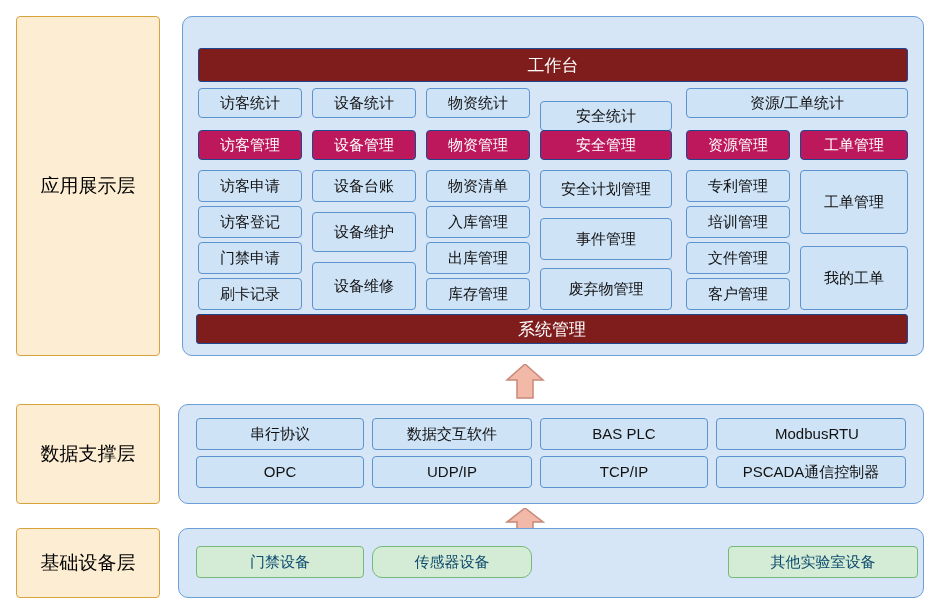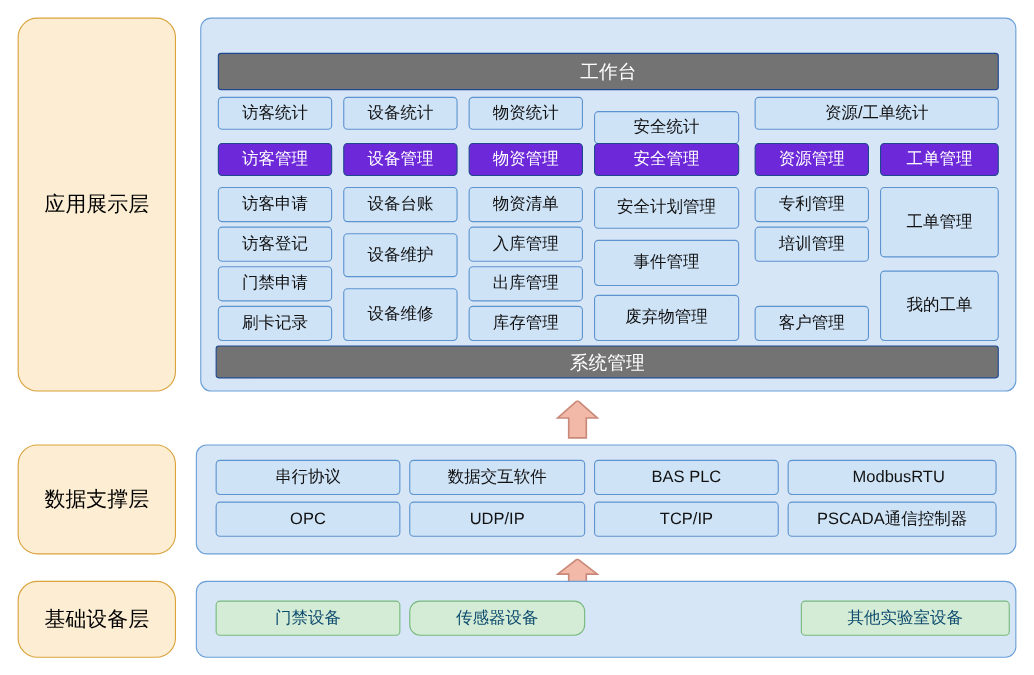--- a/index.html
+++ b/index.html
@@ -17,21 +17,21 @@
     position: relative;
     width: 940px;
     height: 614px;
   }
 
   
   .layer-label {
     position: absolute;
     border: 1.5px solid #d9a23b;
     background: #fdeed3;
-    border-radius: 18px;
+    border-radius: 4px;
     display: flex;
     align-items: center;
     justify-content: center;
     font-size: 19px;
     color: #000;
     box-sizing: border-box;
   }
   #label-app    { left: 16px;  top: 16px;  width: 144px; height: 340px; }
   #label-data   { left: 16px;  top: 404px; width: 144px; height: 100px; }
   #label-device { left: 16px;  top: 528px; width: 144px; height: 70px;  }
@@ -44,21 +44,21 @@
     border-radius: 10px;
     box-sizing: border-box;
   }
   #panel-app    { left: 182px; top: 16px;  width: 742px; height: 340px; }
   #panel-data   { left: 178px; top: 404px; width: 746px; height: 100px; }
   #panel-device { left: 178px; top: 528px; width: 746px; height: 70px;  }
 
   
   .bar {
     position: absolute;
-    background: #737373;
+    background: #7f1d1d;
     border: 1px solid #1e478f;
     color: #ffffff;
     font-size: 17px;
     display: flex;
     align-items: center;
     justify-content: center;
     border-radius: 3px;
     box-sizing: border-box;
   }
   #bar-workbench { left: 198px; top: 48px;  width: 710px; height: 34px; }
@@ -75,21 +75,21 @@
     border-radius: 4px;
     font-size: 15px;
     line-height: 1.2;
   }
   .cell-light {
     background: #cfe3f7;
     border: 1px solid #5d93cf;
     color: #111;
   }
   .cell-dark {
-    background: #6d28d9;
+    background: #be185d;
     border: 1px solid #1e478f;
     color: #ffffff;
   }
   .cell-green {
     background: #d4ecd5;
     border: 1px solid #76b97c;
     color: #0c4a6e;
     font-size: 15px;
   }
 
@@ -202,20 +202,23 @@
   <div class="cell cell-light" style="left:540px; top:268px; width:132px; height:42px;">
     <span>废弃物管理</span>
   </div>
 
   <div class="cell cell-light" style="left:686px; top:170px; width:104px; height:32px;">
     <span>专利管理</span>
   </div>
   <div class="cell cell-light" style="left:686px; top:206px; width:104px; height:32px;">
     <span>培训管理</span>
   </div>
+  <div class="cell cell-light" style="left:686px; top:242px; width:104px; height:32px;">
+    <span>文件管理</span>
+  </div>
   <div class="cell cell-light" style="left:686px; top:278px; width:104px; height:32px;">
     <span>客户管理</span>
   </div>
 
   <div class="cell cell-light" style="left:800px; top:170px; width:108px; height:64px;">
     <span>工单管理</span>
   </div>
   <div class="cell cell-light" style="left:800px; top:246px; width:108px; height:64px;">
     <span>我的工单</span>
   </div>

